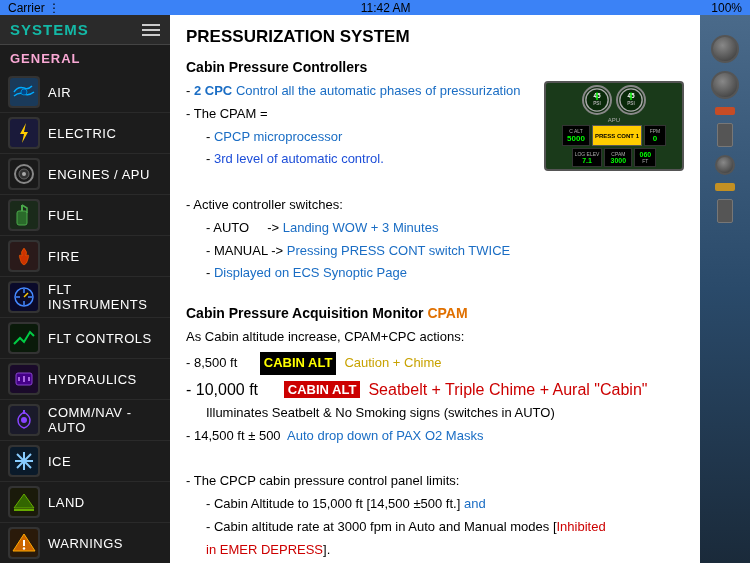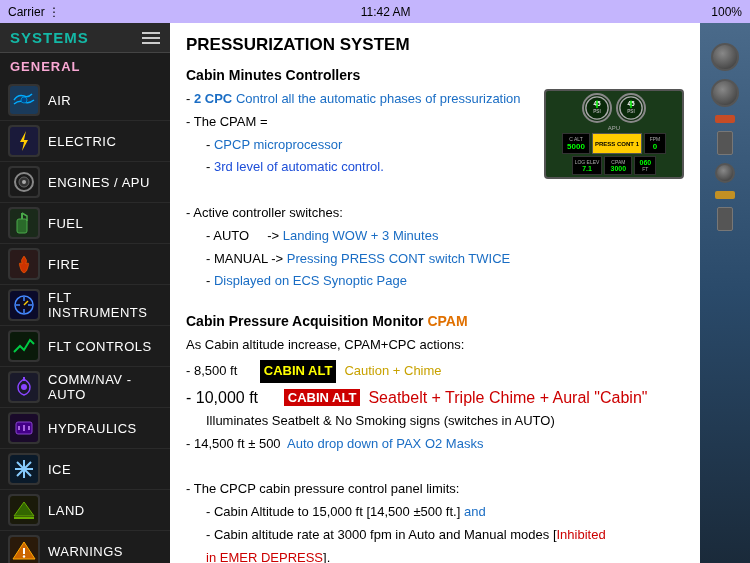--- a/index.html
+++ b/index.html
@@ -1,26 +1,26 @@
 <!DOCTYPE html>
 <html><head>
   <meta charset="utf-8">
   <style>
     * { margin: 0; padding: 0; box-sizing: border-box; }
     body { font-family: Arial, sans-serif; background: #1a1a1a; width: 750px; height: 563px; overflow: hidden; display: flex; flex-direction: column; }
 
     .status-bar {
-      background: #c4b5fd;
+      background: #3b82f6;
       display: flex;
       justify-content: space-between;
       align-items: center;
       padding: 2px 8px;
       font-size: 12px;
       font-weight: 500;
-      height: 23px;
+      height: 15px;
       flex-shrink: 0;
     }
 
     .main-layout {
       display: flex;
       flex: 1;
       overflow: hidden;
     }
 
     
@@ -334,40 +334,40 @@
           <rect width="28" height="28" fill="#0a1a0a" rx="3"></rect>
           <path d="M4 20 L10 14 L14 18 L20 8 L24 12" stroke="#00cc44" stroke-width="2" fill="none"></path>
         </svg>
       </div>
       <span class="sidebar-label">FLT CONTROLS</span>
     </div>
 
     <div class="sidebar-item">
       <div class="sidebar-icon">
         <svg viewBox="0 0 28 28" fill="none">
-          <rect width="28" height="28" fill="#1a1a2a" rx="3"></rect>
-          <path d="M14 6 Q20 10 20 14 Q20 20 14 22 Q8 20 8 14 Q8 10 14 6Z" stroke="#8844ff" stroke-width="1.5" fill="none"></path>
-          <circle cx="14" cy="14" r="3" fill="#8844ff"></circle>
-          <line x1="14" y1="4" x2="14" y2="8" stroke="#8844ff" stroke-width="2"></line>
-        </svg>
-      </div>
-      <span class="sidebar-label">COMM/NAV - AUTO</span>
-    </div>
-
-    <div class="sidebar-item">
-      <div class="sidebar-icon">
-        <svg viewBox="0 0 28 28" fill="none">
           <rect width="28" height="28" fill="#1a0a2a" rx="3"></rect>
           <rect x="6" y="8" width="16" height="12" rx="2" fill="#440088" stroke="#8844cc" stroke-width="1"></rect>
           <line x1="9" y1="12" x2="9" y2="16" stroke="#cc88ff" stroke-width="1.5"></line>
           <line x1="14" y1="11" x2="14" y2="17" stroke="#cc88ff" stroke-width="1.5"></line>
           <line x1="19" y1="12" x2="19" y2="16" stroke="#cc88ff" stroke-width="1.5"></line>
         </svg>
       </div>
       <span class="sidebar-label">HYDRAULICS</span>
+    </div>
+
+    <div class="sidebar-item">
+      <div class="sidebar-icon">
+        <svg viewBox="0 0 28 28" fill="none">
+          <rect width="28" height="28" fill="#1a1a2a" rx="3"></rect>
+          <path d="M14 6 Q20 10 20 14 Q20 20 14 22 Q8 20 8 14 Q8 10 14 6Z" stroke="#8844ff" stroke-width="1.5" fill="none"></path>
+          <circle cx="14" cy="14" r="3" fill="#8844ff"></circle>
+          <line x1="14" y1="4" x2="14" y2="8" stroke="#8844ff" stroke-width="2"></line>
+        </svg>
+      </div>
+      <span class="sidebar-label">COMM/NAV - AUTO</span>
     </div>
 
     <div class="sidebar-item">
       <div class="sidebar-icon">
         <svg viewBox="0 0 28 28" fill="none">
           <rect width="28" height="28" fill="#0a1a2a" rx="3"></rect>
           <line x1="14" y1="5" x2="14" y2="23" stroke="#88ccff" stroke-width="2"></line>
           <line x1="5" y1="14" x2="23" y2="14" stroke="#88ccff" stroke-width="2"></line>
           <line x1="7" y1="7" x2="21" y2="21" stroke="#88ccff" stroke-width="2"></line>
           <line x1="21" y1="7" x2="7" y2="21" stroke="#88ccff" stroke-width="2"></line>
@@ -397,21 +397,21 @@
           <circle cx="14" cy="19.5" r="1.2" fill="#fff"></circle>
         </svg>
       </div>
       <span class="sidebar-label">WARNINGS</span>
     </div>
   </div>
 
   <div class="content">
     <h1>PRESSURIZATION SYSTEM</h1>
 
-    <h2>Cabin Minutes Controllers</h2>
+    <h2>Cabin Pressure Controllers</h2>
 
     <div class="content-row">
       <div class="content-text">
         <div class="line">- <span class="blue"><strong>2 CPC</strong></span> <span class="blue">Control all the automatic phases of pressurization</span></div>
         <div class="line">- The CPAM =</div>
         <div class="line indented">- <span class="blue">CPCP microprocessor</span></div>
         <div class="line indented">- <span class="green">3rd level of automatic control.</span></div>
         <div class="line">&nbsp;</div>
         <div class="line">- Active controller switches:</div>
         <div class="line indented">- AUTO&nbsp;&nbsp;&nbsp;&nbsp; -&gt; <span class="blue">Landing WOW + 3 Minutes</span></div>

